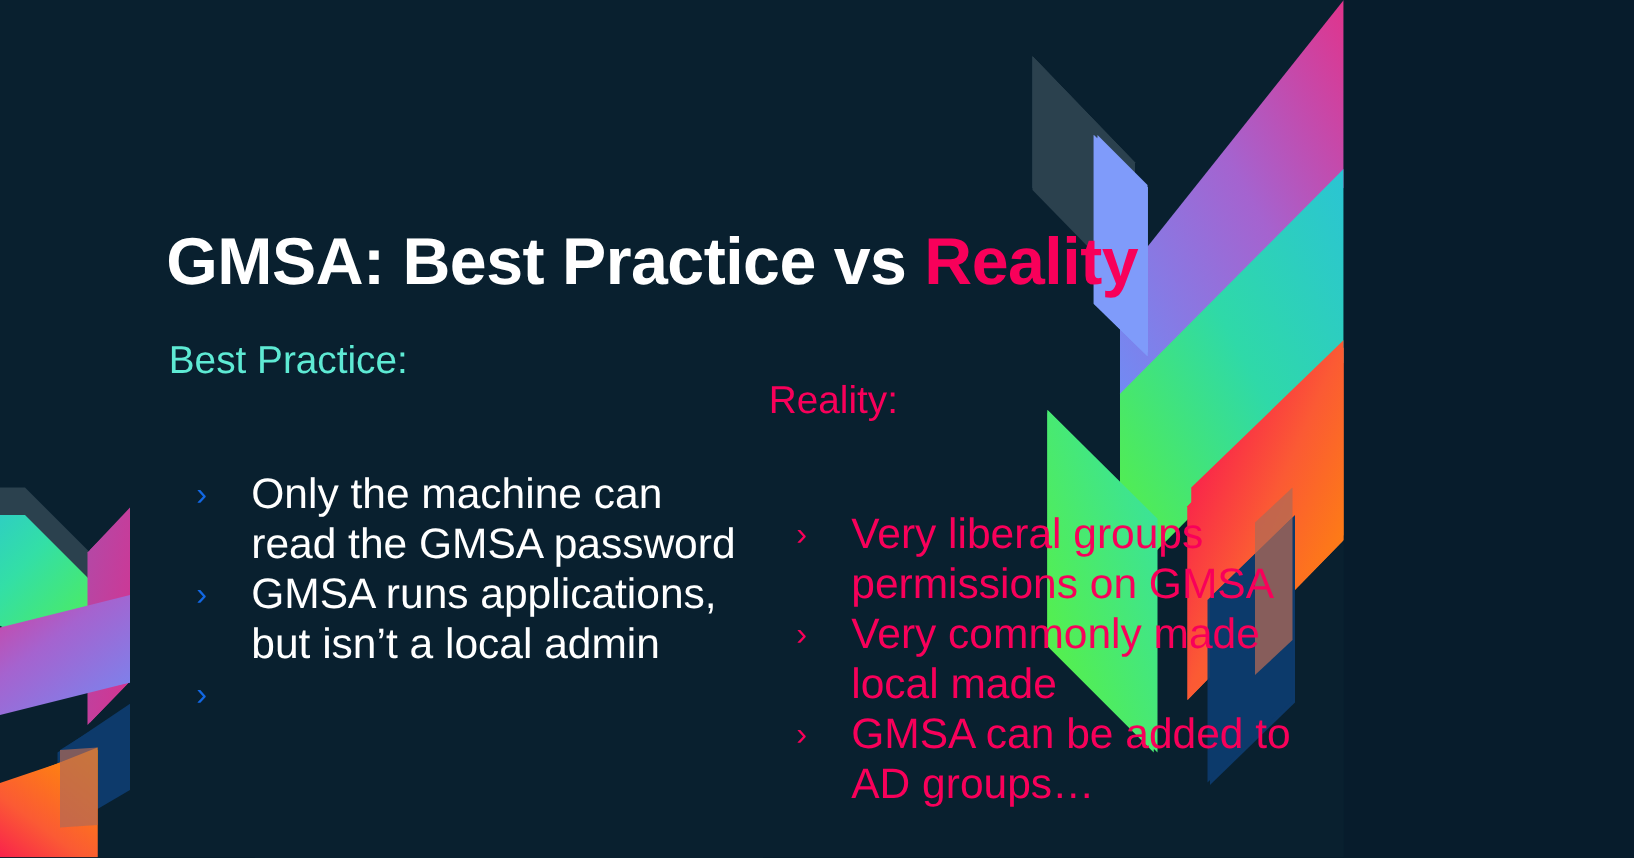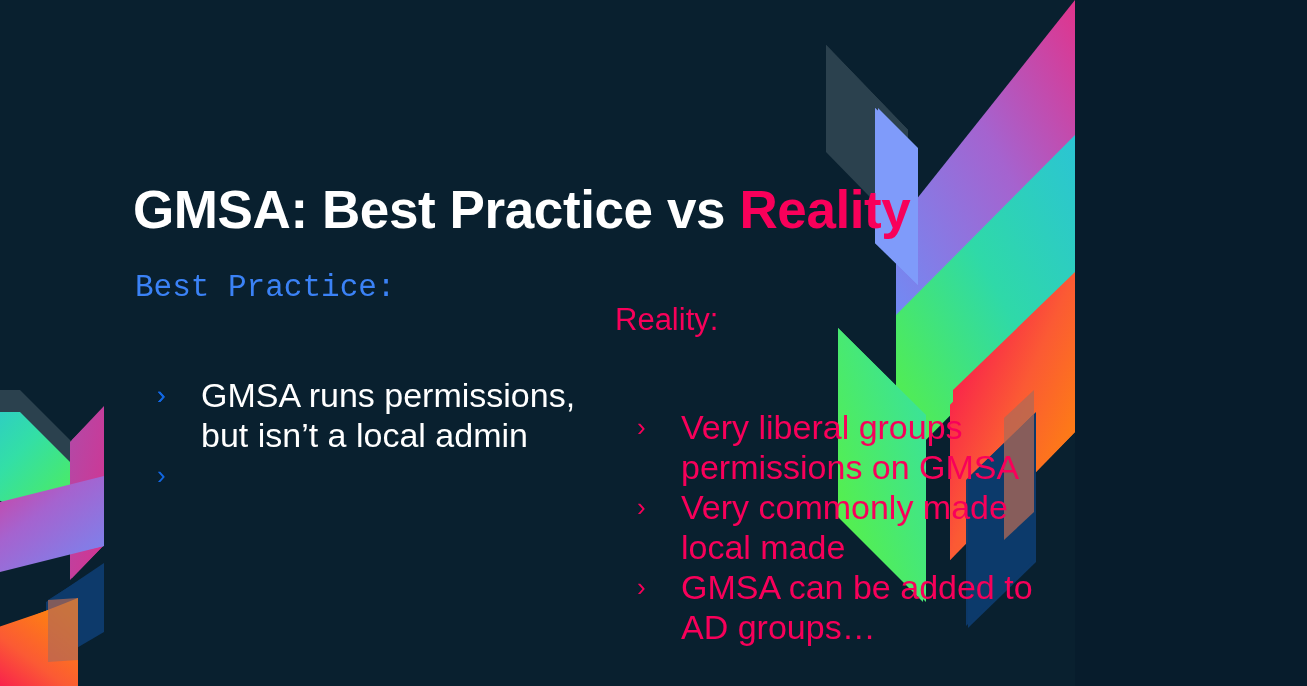--- a/index.html
+++ b/index.html
@@ -47,21 +47,21 @@
   .col-left  { left: 135px; width: 470px; }
   .col-right { left: 615px; width: 470px; }
 
   .col-head {
     font-size: 31px;
     font-weight: normal;
     line-height: 40px;
     margin: 0;
     white-space: nowrap;
   }
-  .col-left  .col-head { color: #3b82f6; font-family: Liberation Mono, monospace; }
+  .col-left  .col-head { color: #5eead4; }
   .col-right .col-head { color: #f8005a; margin-top: 32px; }
 
   .bullets {
     list-style: none;
     margin: 0;
     padding: 0;
     margin-top: 67px;
   }
   .bullet {
     position: relative;
@@ -188,24 +188,25 @@
 
   <h1 class="title">
     <span>GMSA: Best Practice vs </span><span class="accent">Reality</span>
   </h1>
 
   <div class="col col-left">
     <h2 class="col-head">Best Practice:</h2>
     <ul class="bullets">
       <li class="bullet">
         <span class="chev">›</span>
-      </li>
-      <li class="bullet">
-        <span class="chev">›</span>
-        <span>GMSA runs permissions, but isn’t a local admin</span>
+        <span>Only the machine can read the GMSA password</span>
+      </li>
+      <li class="bullet">
+        <span class="chev">›</span>
+        <span>GMSA runs applications, but isn’t a local admin</span>
       </li>
       <li class="bullet">
         <span class="chev">›</span>
       </li>
     </ul>
   </div>
 
   <div class="col col-right">
     <h2 class="col-head">Reality:</h2>
     <ul class="bullets">

